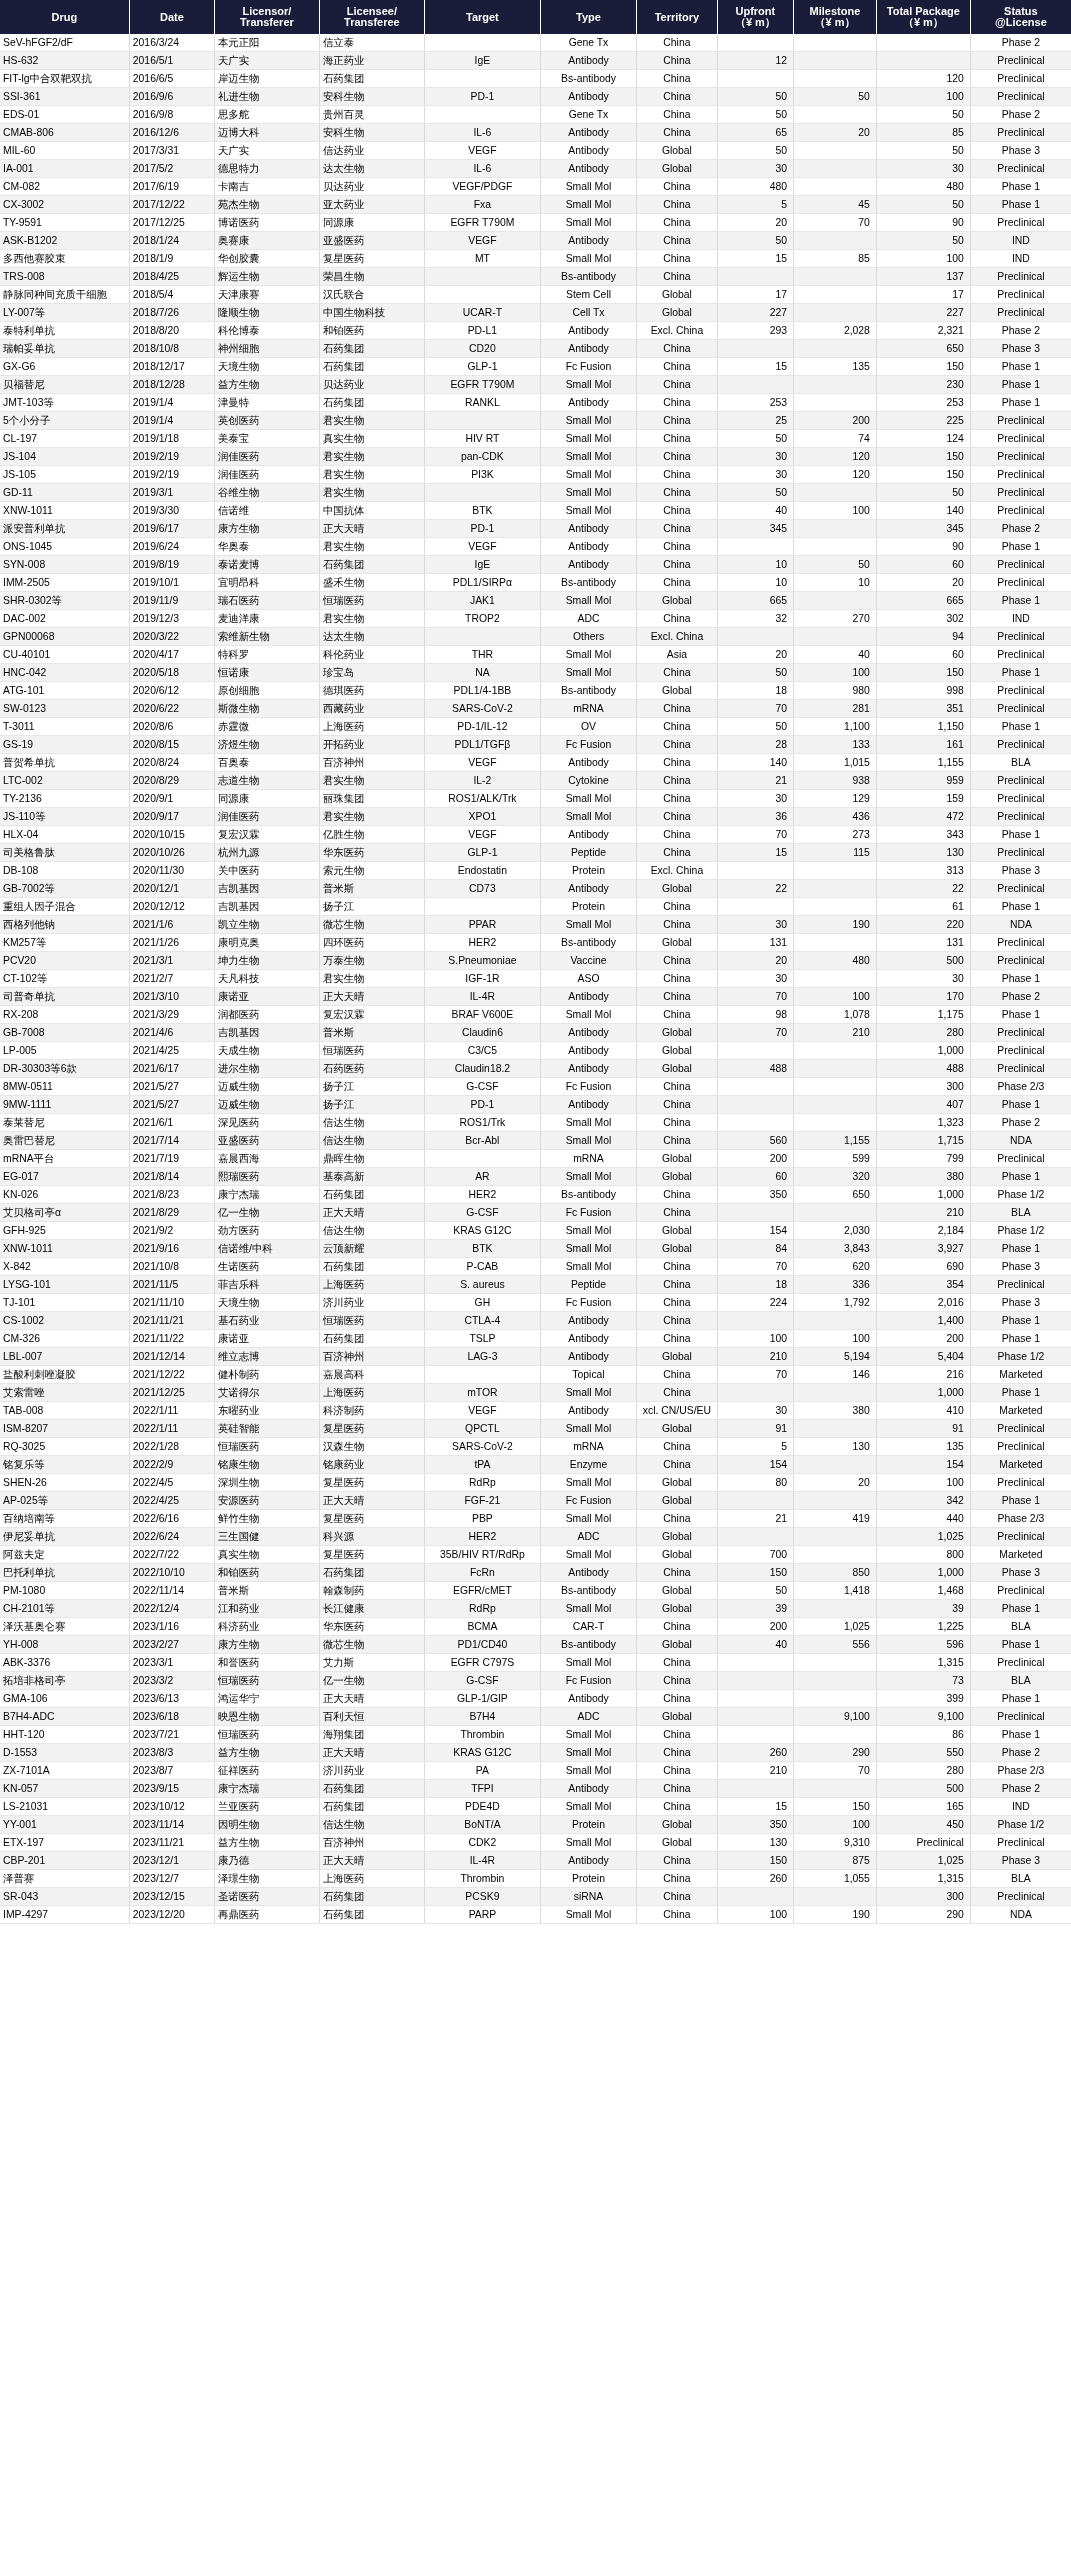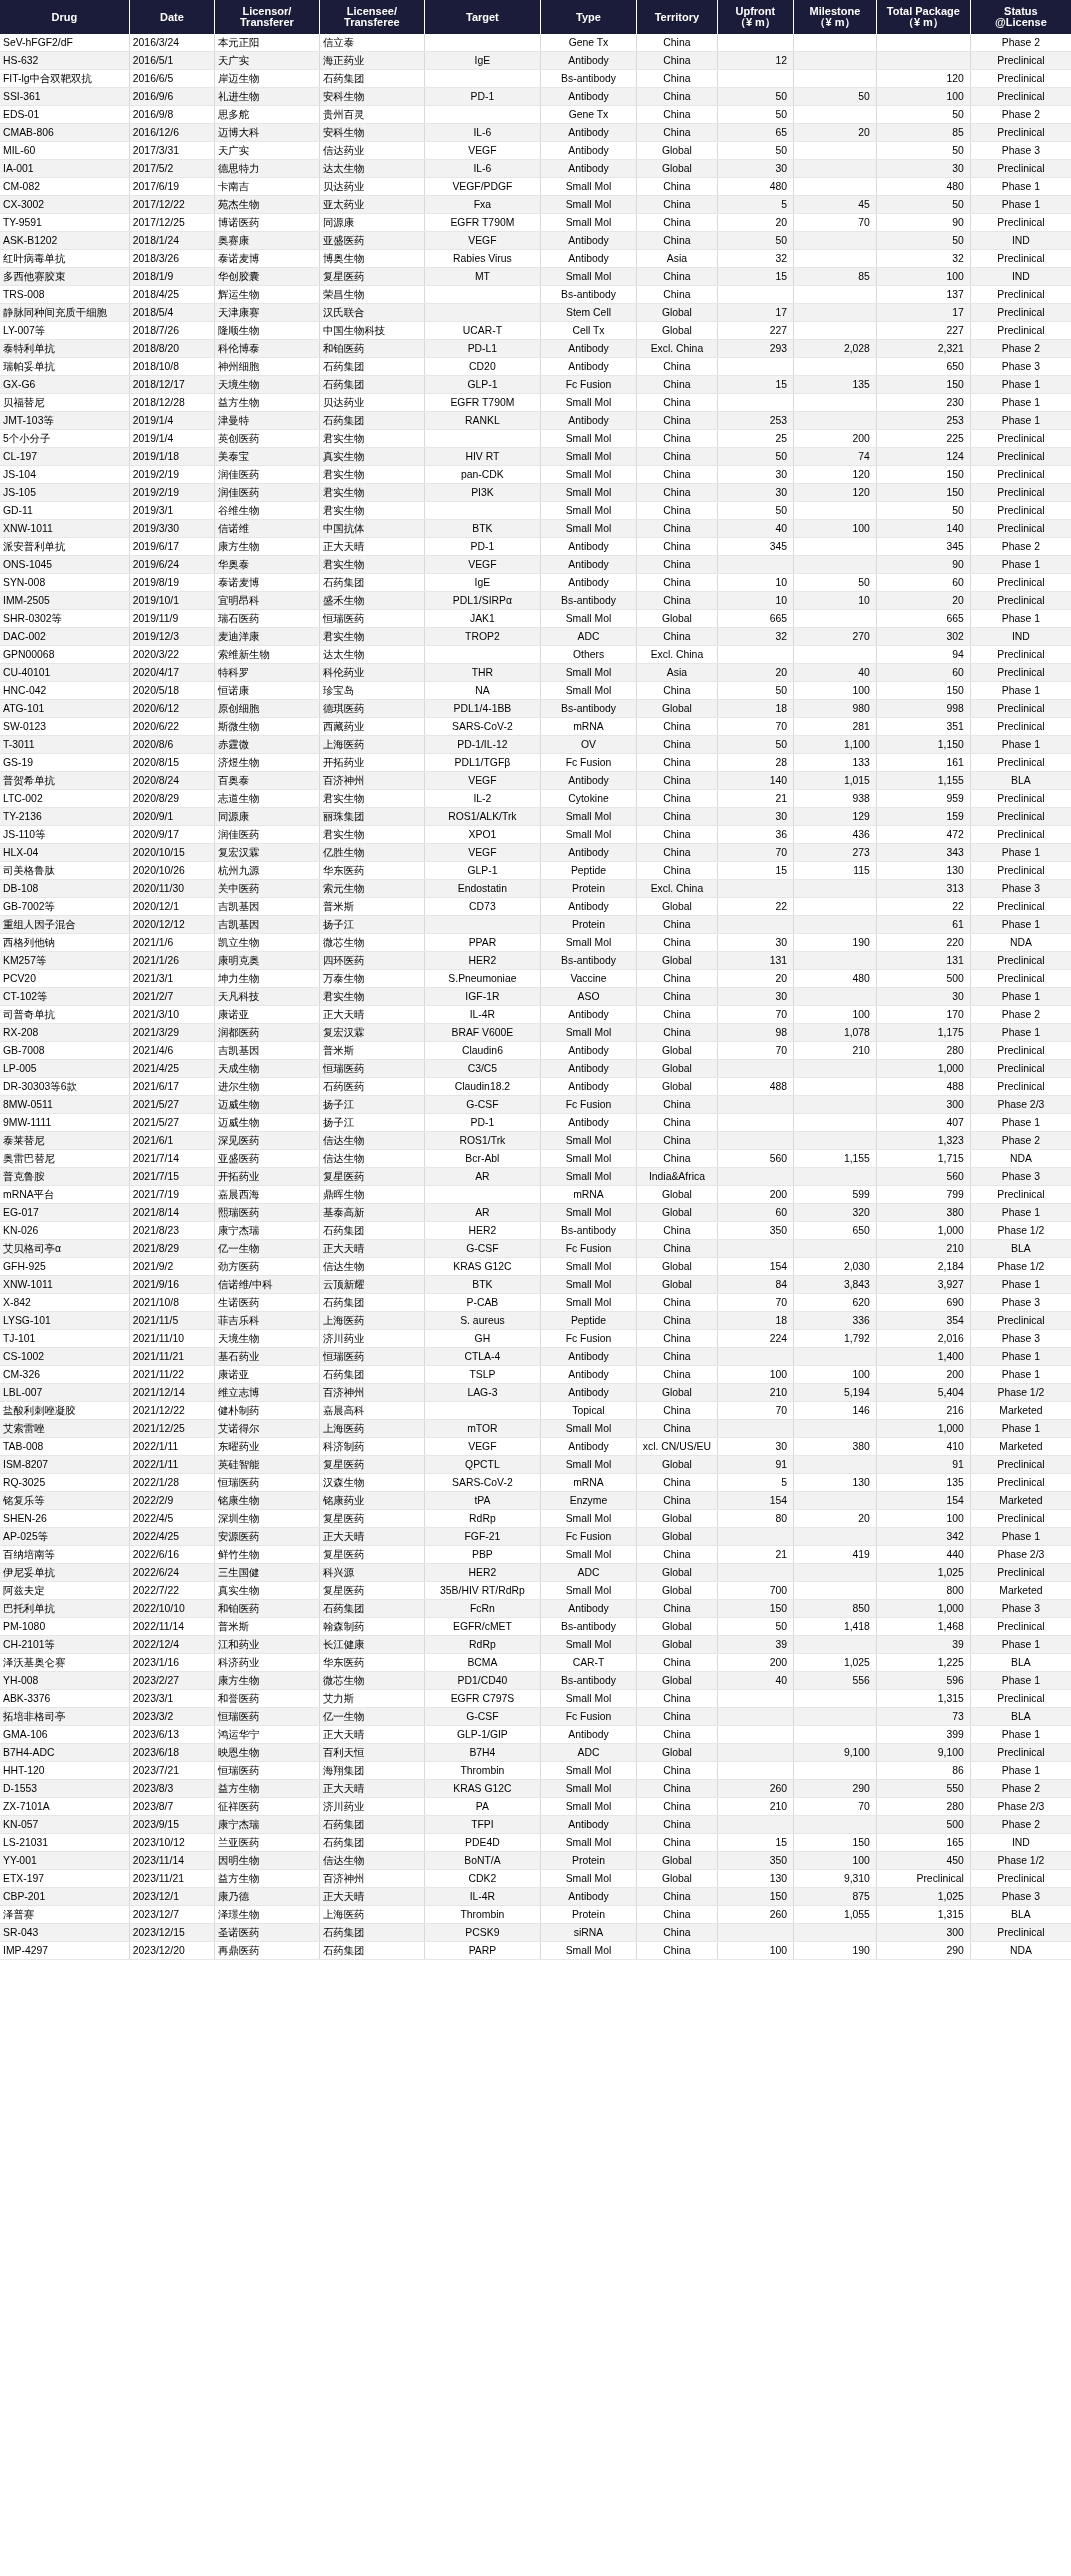--- a/index.html
+++ b/index.html
@@ -238,33 +238,20 @@
           <td class="c-licensee">亚盛医药</td>
           <td class="c-target">VEGF</td>
           <td class="c-type">Antibody</td>
           <td class="c-terr">China</td>
           <td class="c-num">50</td>
           <td class="c-num"></td>
           <td class="c-num">50</td>
           <td class="c-status">IND</td>
         </tr>
         <tr>
-          <td class="c-drug">红叶病毒单抗</td>
-          <td class="c-date">2018/3/26</td>
-          <td class="c-licensor">泰诺麦博</td>
-          <td class="c-licensee">博奥生物</td>
-          <td class="c-target">Rabies Virus</td>
-          <td class="c-type">Antibody</td>
-          <td class="c-terr">Asia</td>
-          <td class="c-num">32</td>
-          <td class="c-num"></td>
-          <td class="c-num">32</td>
-          <td class="c-status">Preclinical</td>
-        </tr>
-        <tr>
           <td class="c-drug">多西他赛胶束</td>
           <td class="c-date">2018/1/9</td>
           <td class="c-licensor">华创胶囊</td>
           <td class="c-licensee">复星医药</td>
           <td class="c-target">MT</td>
           <td class="c-type">Small Mol</td>
           <td class="c-terr">China</td>
           <td class="c-num">15</td>
           <td class="c-num">85</td>
           <td class="c-num">100</td>
@@ -901,33 +888,20 @@
           <td class="c-licensee">信达生物</td>
           <td class="c-target">Bcr-Abl</td>
           <td class="c-type">Small Mol</td>
           <td class="c-terr">China</td>
           <td class="c-num">560</td>
           <td class="c-num">1,155</td>
           <td class="c-num">1,715</td>
           <td class="c-status">NDA</td>
         </tr>
         <tr>
-          <td class="c-drug">普克鲁胺</td>
-          <td class="c-date">2021/7/15</td>
-          <td class="c-licensor">开拓药业</td>
-          <td class="c-licensee">复星医药</td>
-          <td class="c-target">AR</td>
-          <td class="c-type">Small Mol</td>
-          <td class="c-terr">India&amp;Africa</td>
-          <td class="c-num"></td>
-          <td class="c-num"></td>
-          <td class="c-num">560</td>
-          <td class="c-status">Phase 3</td>
-        </tr>
-        <tr>
           <td class="c-drug">mRNA平台</td>
           <td class="c-date">2021/7/19</td>
           <td class="c-licensor">嘉晨西海</td>
           <td class="c-licensee">鼎晖生物</td>
           <td class="c-target"></td>
           <td class="c-type">mRNA</td>
           <td class="c-terr">Global</td>
           <td class="c-num">200</td>
           <td class="c-num">599</td>
           <td class="c-num">799</td>

